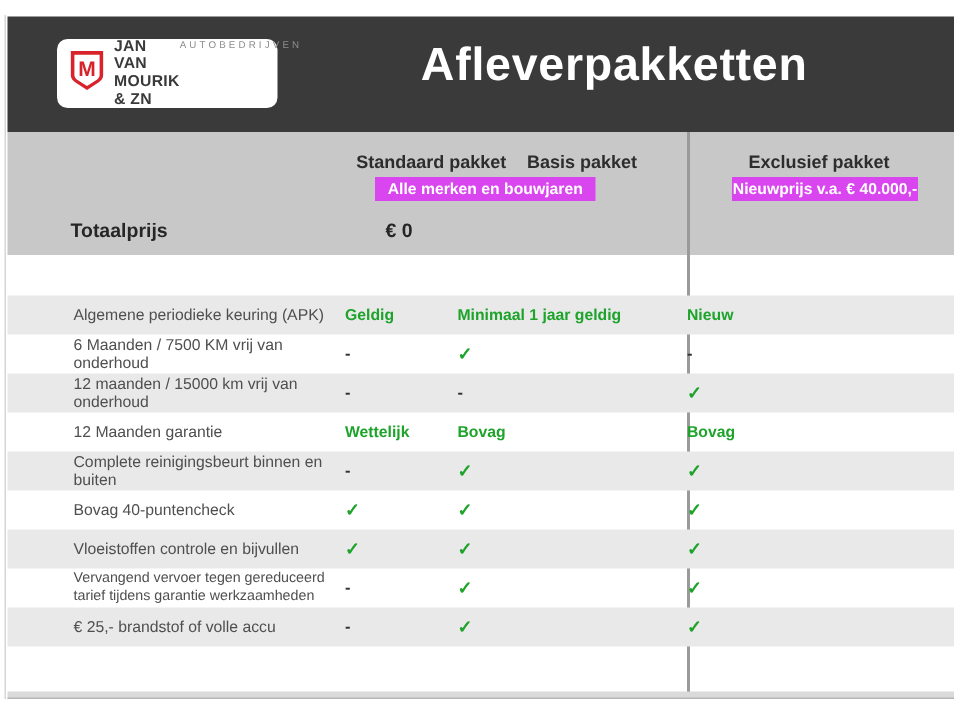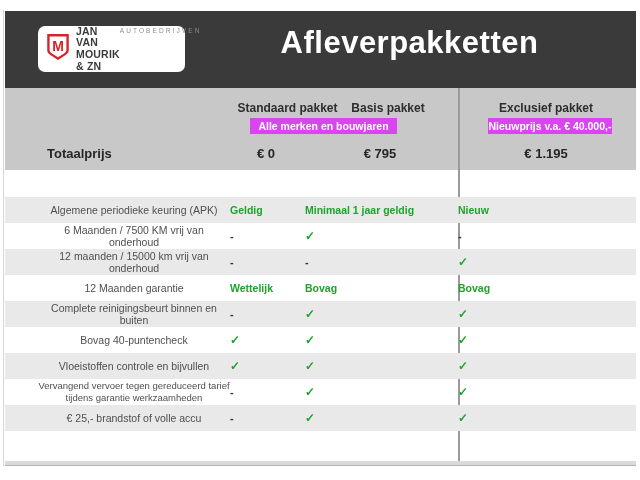--- a/index.html
+++ b/index.html
@@ -44,21 +44,21 @@
   .price-basis { left:330px; top:58px; width:90px; }
   .price-excl  { left:453px; top:58px; width:176px; }
 
   
   .divider { position:absolute; left:458px; top:88px; width:2px; height:374px; background:#9a9a9a; }
 
   
   .rows { position:absolute; left:5px; top:197px; width:631px; }
   .row { display:grid; grid-template-columns:225px 75px 153px 178px; height:26px; align-items:center; }
   .row:nth-child(odd) { background:#e9e9e9; }
-  .feature { padding-left:33px; font-size:10.5px; color:#4f4f4f;text-align:center; }
+  .feature { padding-left:44px; font-size:10.5px; color:#4f4f4f; }
   .row:nth-child(8) .feature { font-size:9.5px; line-height:1.3; }
   .val { text-align:left; font-weight:bold; font-size:10.5px; color:#1ea32b; }
   .val.dash  { color:#333333; font-size:11px; }
   .val.check { font-size:12px; }
 
   .bottombar { position:absolute; left:5px; top:461px; width:631px; height:4px; background:#dadada; border-bottom:1px solid #b5b5b5; }
 </style>
 </head>
 <body>
 
@@ -84,22 +84,20 @@
   </div>
 
   <div class="band">
     <div class="abs col-label lbl-std">Standaard pakket</div>
     <div class="abs col-label lbl-basis">Basis pakket</div>
     <div class="abs col-label lbl-excl">Exclusief pakket</div>
     <div class="abs badge badge1">Alle merken en bouwjaren</div>
     <div class="abs badge badge2">Nieuwprijs v.a. € 40.000,-</div>
     <div class="abs total-label">Totaalprijs</div>
     <div class="abs price price-std">€ 0</div>
-    <div class="abs price price-basis">€ 795</div>
-    <div class="abs price price-excl">€ 1.195</div>
   </div>
 
   <div class="divider"></div>
 
   <div class="rows" id="rows">
   <div class="row">
     <div class="feature">Algemene periodieke keuring (APK)</div>
     <div class="val v-std">Geldig</div>
     <div class="val v-basis">Minimaal 1 jaar geldig</div>
     <div class="val v-excl">Nieuw</div>

